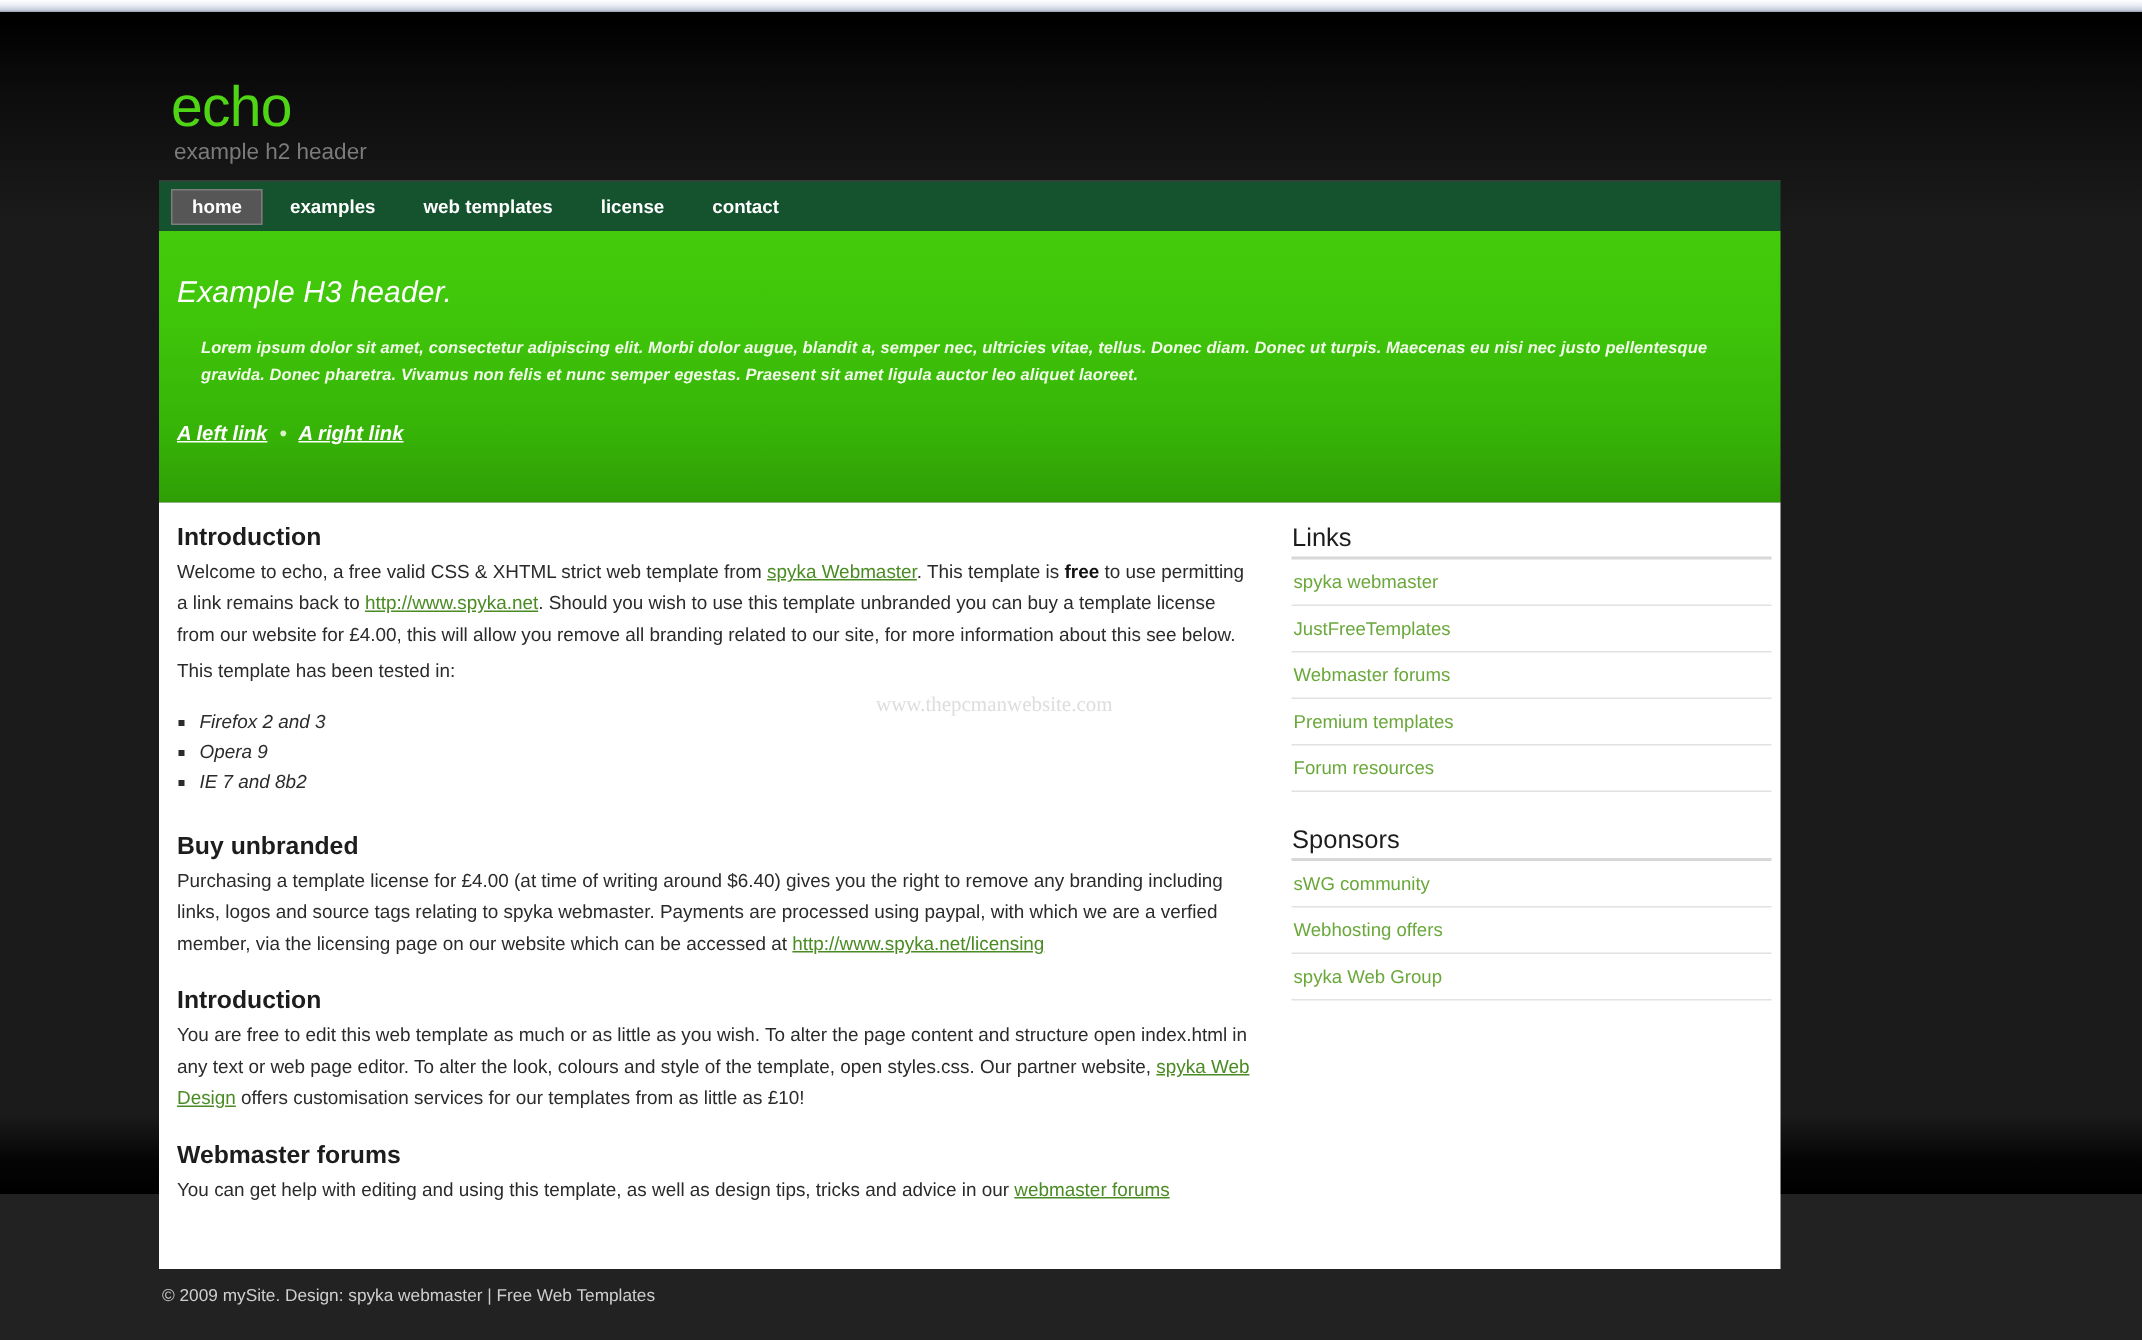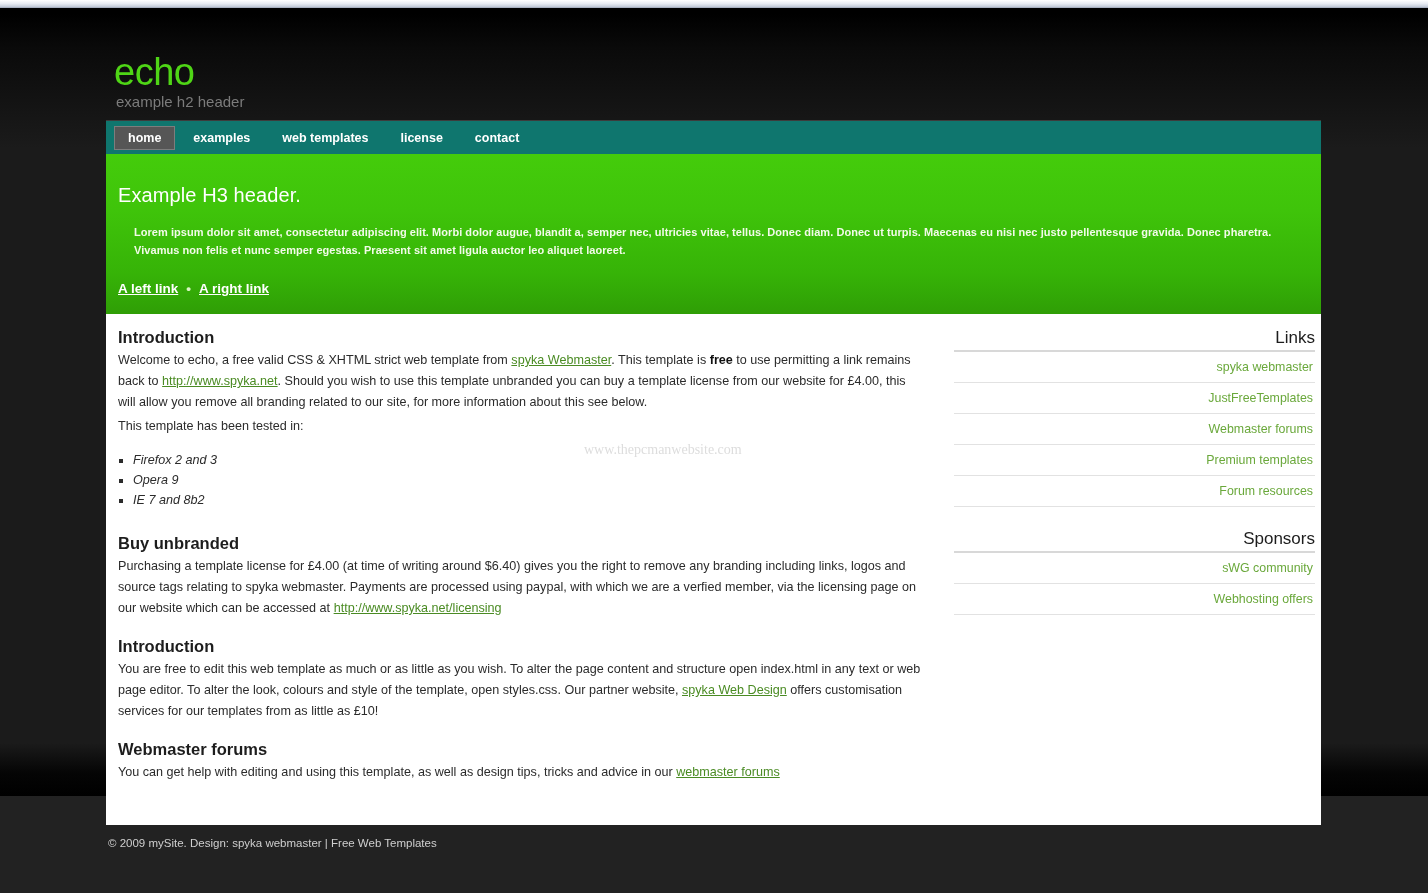--- a/index.html
+++ b/index.html
@@ -22,38 +22,38 @@
     background: linear-gradient(to bottom, #000000 0%, #000000 6px, #0a0a0a 40px, #161616 110px, #1b1b1b 140px, #1b1b1b 735px, #050505 765px, #000000 788px);
   }
   #below-fold {
     position: absolute; left: 0; top: 796px; width: 1428px; height: 97px;
     background: #222222;
   }
 
   
   #container {
     position: absolute; left: 106px; top: 8px;
-    width: 1215px; height: 788px;
+    width: 1081px; height: 788px;
   }
 
   
   #header { position: relative; height: 112px; padding: 44px 0 0 8px; }
   #logo {
     font-size: 38px; line-height: 40px; font-weight: normal;
     color: #4fd516; margin: 0; letter-spacing: -0.5px;
   }
   #tagline {
     font-size: 15px; line-height: 18px; color: #7b7b7b;
     margin: 1px 0 0 2px; font-weight: normal;
   }
 
   
   #nav {
     position: relative; height: 34px;
-    background: #0f766e;
+    background: #14532d;
     padding: 0;
     border-top: 1px solid #3c3c3c;
   }
   #nav ul { list-style: none; margin: 0; padding: 0; display: flex; align-items: center; height: 34px; }
   #nav li { margin: 0; }
   .nav-link {
     display: block;
     font-size: 12.5px; font-weight: bold; color: #ffffff;
     text-decoration: none;
     padding: 5px 14px;
@@ -64,22 +64,23 @@
     background: #565656;
     border: 1px solid #7d7d7d;
     padding: 4px 13px;
     margin-left: 8px;
   }
 
   
   #feature {
     position: relative;
     background: linear-gradient(to bottom, #44cc0b 0%, #3fc40a 35%, #36b307 75%, #2f9e06 100%);
-    padding: 30px 24px 18px 12px;
+    padding: 30px 24px 39px 12px;
     min-height: 148px;
+    font-style: italic;
   }
   #feature h3 {
     margin: 0 0 3px 0;
     font-size: 20px; font-weight: normal; color: #ffffff;
     letter-spacing: 0.1px;
   }
   #feature p {
     margin: 16px; color: #f2fbe9;
     font-size: 11px; line-height: 18px;
     font-weight: bold;
@@ -134,21 +135,21 @@
     white-space: nowrap;
     pointer-events: none;
   }
 
   
   #secondary h4 {
     font-size: 17px; font-weight: normal; color: #1d1d1d;
     margin: 0 0 0 0; padding-bottom: 2px;
     border-bottom: 2px solid #d8d8d8;
   }
-  #secondary .block { margin-bottom: 22px; text-align: right; }
+  #secondary .block { margin-bottom: 22px; }
   #secondary ul { list-style: none; margin: 0; padding: 0; }
   #secondary ul li { border-bottom: 1px solid #e2e2e2; }
   #secondary ul li a {
     display: block;
     padding: 8px 2px 8px 1px;
     font-size: 12.4px; color: #6aa83b; text-decoration: none;
   }
 
   
   #footer {
@@ -255,20 +256,23 @@
 
       <div class="block">
         <h4>Sponsors</h4>
         <ul>
           <li>
               <a href="#">sWG community</a>
             </li>
           <li>
               <a href="#">Webhosting offers</a>
             </li>
+          <li>
+              <a href="#">spyka Web Group</a>
+            </li>
         </ul>
       </div>
     </div>
 
   </div>
 
   <div id="footer">
     <span>© 2009 mySite. Design: spyka webmaster | Free Web Templates</span>
   </div>
 

